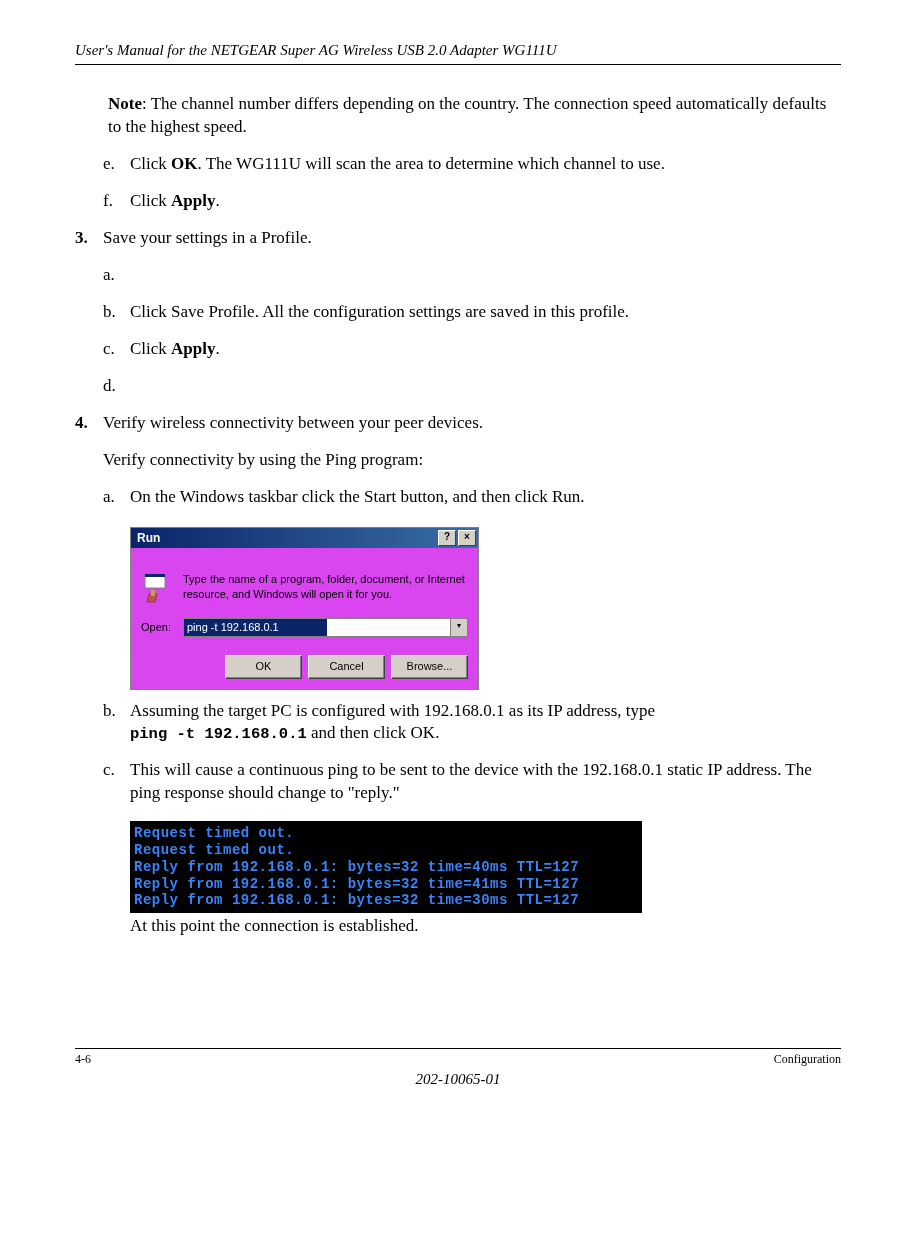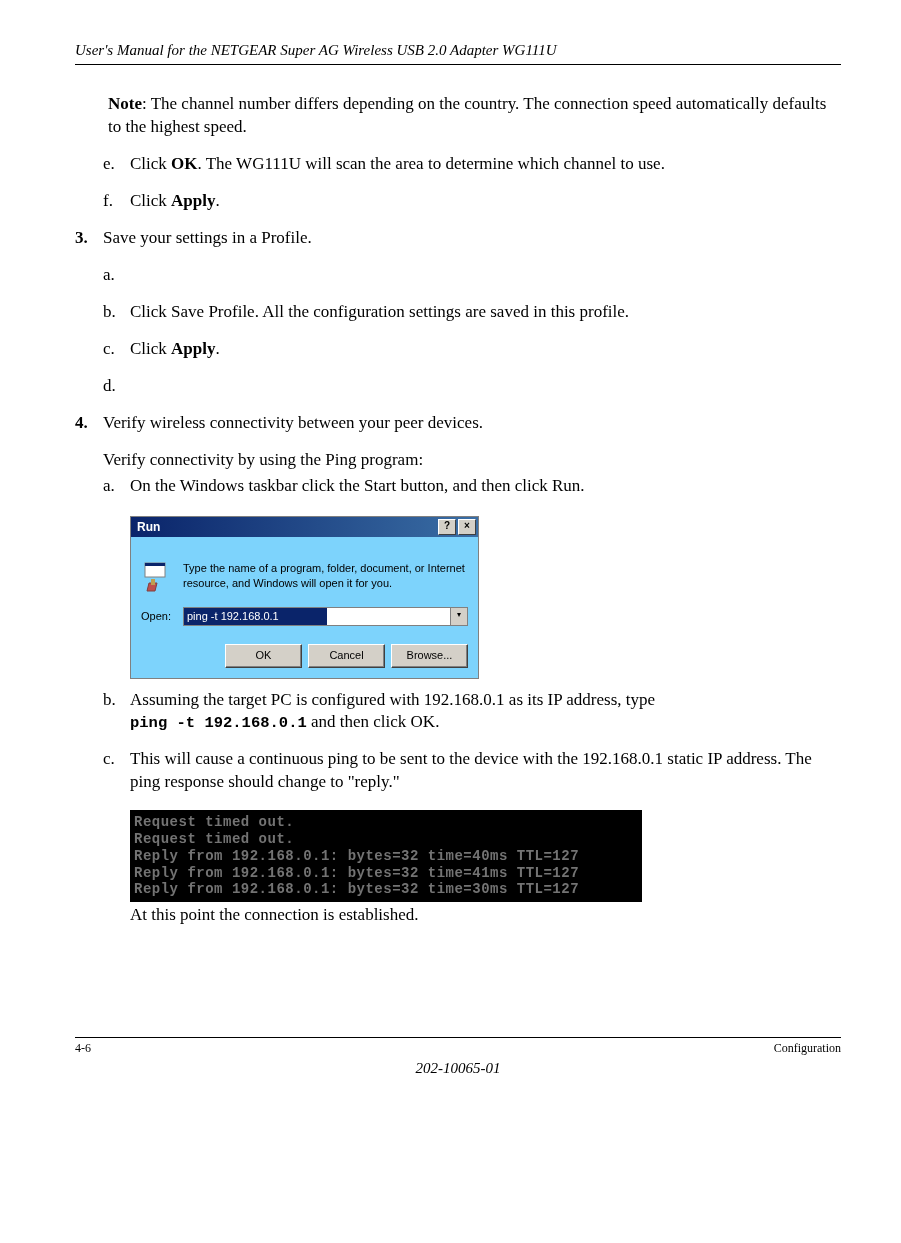--- a/index.html
+++ b/index.html
@@ -40,30 +40,30 @@
   .main-item .num {
     width: 28px;
     flex-shrink: 0;
     font-weight: bold;
   }
   .main-item .txt {
     font-weight: normal;
   }
   .plain-indent {
     margin-left: 28px;
-    margin-bottom: 3px;
+    margin-bottom: 14px;
   }
   .bold { font-weight: bold; }
   .run-dialog {
     margin-left: 55px;
     margin-top: 18px;
     margin-bottom: 10px;
     width: 347px;
     border: 1px solid #808080;
-    background: #7dd3fc;
+    background: #d946ef;
     font-family: Tahoma, Arial, sans-serif;
     font-size: 11px;
   }
   .run-titlebar {
     background: linear-gradient(to right, #0a246a, #3a6ea5);
     color: #fff;
     display: flex;
     align-items: center;
     padding: 2px 2px 2px 6px;
     font-weight: bold;
@@ -152,21 +152,21 @@
     font-size: 11px;
     text-align: center;
     line-height: 20px;
     box-shadow: inset -1px -1px 0 #808080, inset 1px 1px 0 #d4d0c8;
   }
   .mono { font-family: "Courier New", monospace; font-size: 15.5px; font-weight: bold; }
   .terminal {
     margin-left: 55px;
     margin-top: 16px;
     background: #000;
-    color: #737373;
+    color: #3b82f6;
     font-family: "Courier New", monospace;
     font-size: 14px;
     font-weight: bold;
     padding: 4px 8px 4px 4px;
     width: 500px;
     line-height: 1.2;
     white-space: pre;
     letter-spacing: 0.5px;
   }
   .after-term {

